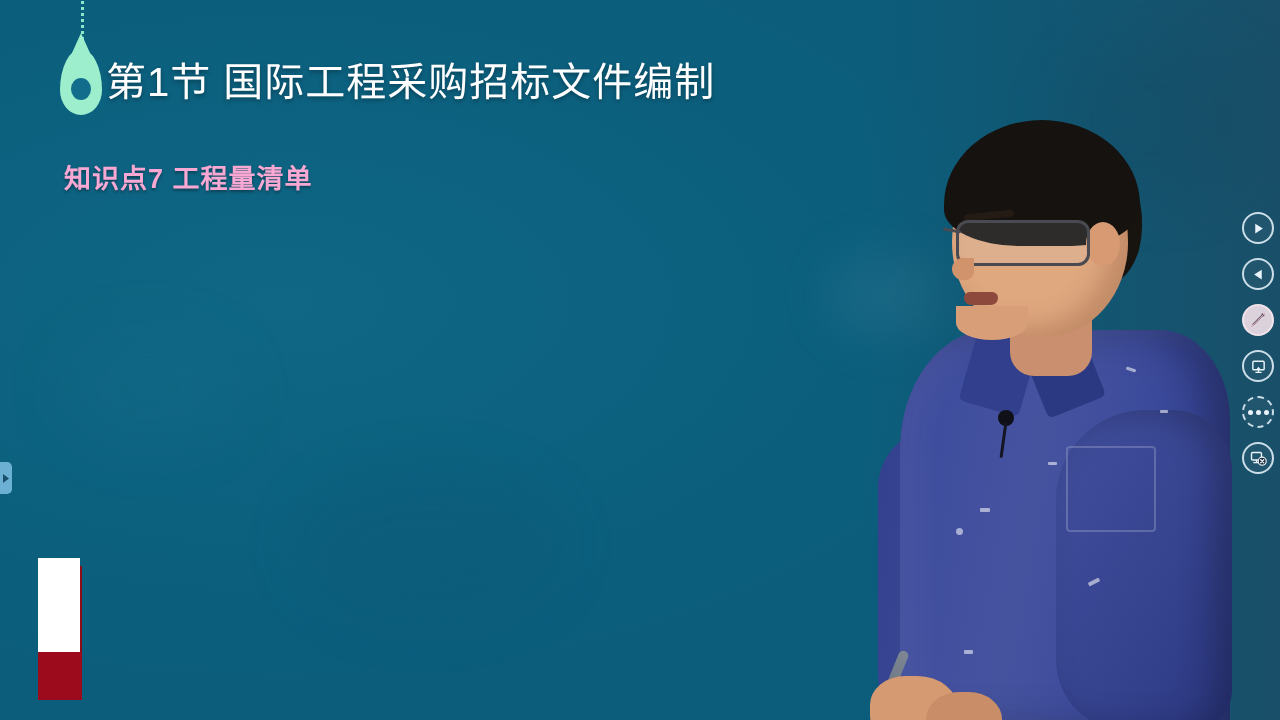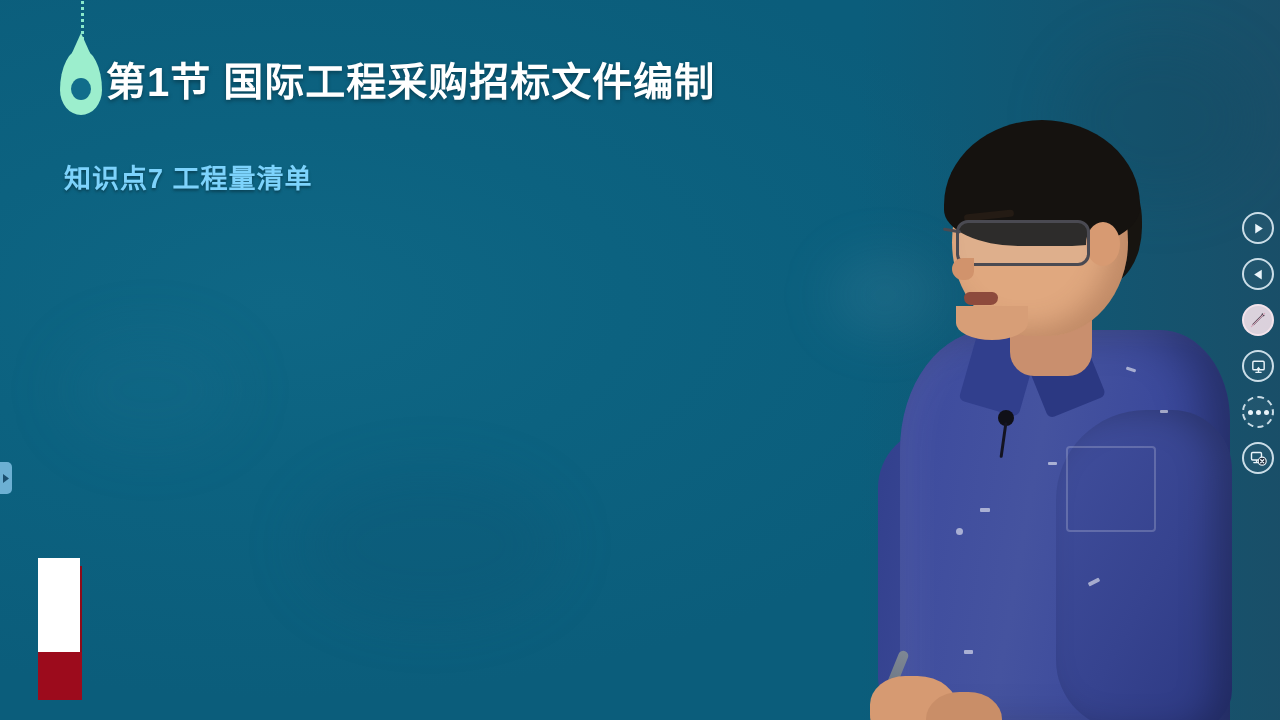--- a/index.html
+++ b/index.html
@@ -90,34 +90,34 @@
     background: #116d8b;
     border-radius: 50%;
   }
 
   
   .slide-title {
     position: absolute;
     left: 106px;
     top: 50px;
     font-size: 40px;
-    font-weight: 700;
+    font-weight: 400;
     letter-spacing: 1px;
     color: #ffffff;
     text-shadow: 0 2px 4px rgba(0,0,0,0.35);
     white-space: nowrap;
   }
   .slide-subtitle {
     position: absolute;
     left: 64px;
     top: 157px;
     font-size: 27px;
     font-weight: 700;
     letter-spacing: 1px;
-    color: #7dd3fc;
+    color: #f9a8d4;
     text-shadow: 0 2px 3px rgba(0,0,0,0.35);
     white-space: nowrap;
   }
 
   
   .body-copy {
     position: absolute;
     left: 64px;
     top: 218px;
     width: 800px;

